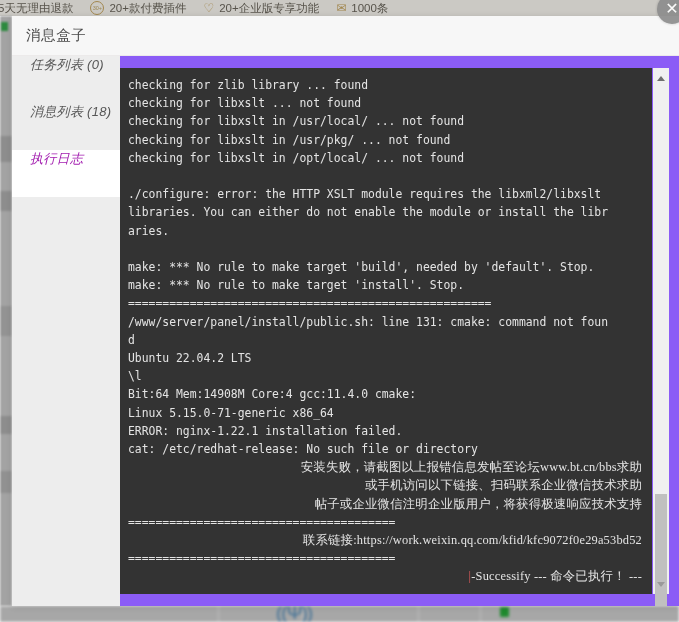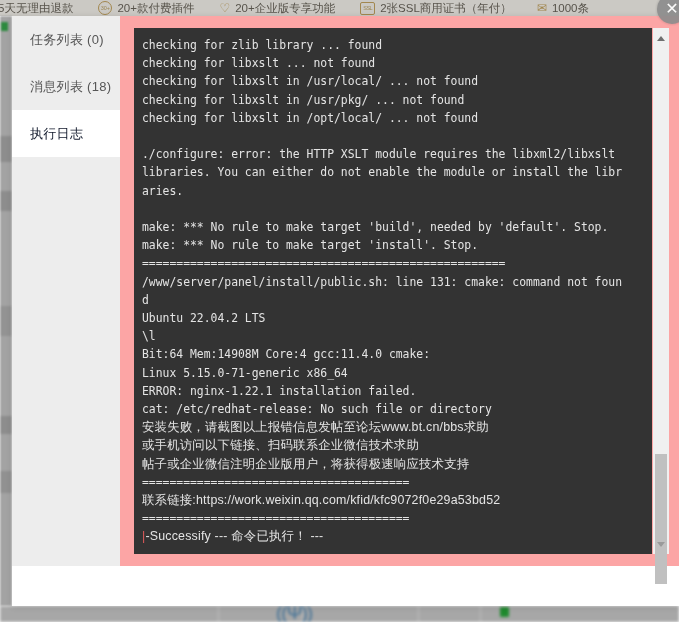--- a/index.html
+++ b/index.html
@@ -27,21 +27,21 @@
     width: 679px; height: 16px;
     background: #cbc9c4;
     overflow: hidden;
     filter: blur(0.35px);
   }
   #promo-bar .promo-inner {
     display: flex;
     align-items: center;
     height: 16px;
     padding-left: 0px;
-    gap: 8px;
+    gap: 0px;
     color: #5f5b52;
     font-size: 11.5px;
     white-space: nowrap;
   }
   .promo-item {
     display: flex;
     align-items: center;
     gap: 5px;
     margin-right: 17px;
     color: #57534b;
@@ -170,63 +170,65 @@
   #sidebar {
     width: 108px;
     background: #ededed;
     flex: 0 0 108px;
     padding-top: 0px;
     box-sizing: border-box;
   }
   .side-item {
     height: 47px;
     display: flex;
-    align-items: center;
+    align-items: flex-start;
     padding-left: 18px;
     box-sizing: border-box;
     font-size: 13px;
     color: #565656;
     letter-spacing: 0.3px;
     cursor: pointer;
     white-space: nowrap;
+    font-style: italic;
   }
   .side-item.active {
     background: #ffffff;
-    color: #0f172a;
+    color: #a21caf;
   }
 
   
   #log-wrap {
     flex: 1 1 auto;
-    padding: 12px 10px 12px 14px;
-    box-sizing: border-box;
-    background: #fca5a5;
+    padding: 12px 10px 12px 0;
+    box-sizing: border-box;
+    background: #8b5cf6;
     display: flex;
   }
   #log-console {
     flex: 1 1 auto;
     background: #333333;
     position: relative;
     overflow: hidden;
     padding: 8px 10px 8px 8px;
     box-sizing: border-box;
   }
   #log-lines {
     font-family: "DejaVu Sans Mono", "Liberation Mono", monospace;
     font-size: 11.4px;
     line-height: 18.2px;
     color: #e4e4e4;
     white-space: pre;
     letter-spacing: 0px;
   }
   #log-lines .ln { min-height: 18.2px; }
   #log-lines .ln.cjk {
-    font-family: Liberation Sans, sans-serif;
+    font-family: Liberation Serif, serif;
     font-size: 12.4px;
     letter-spacing: 0.2px;
+    text-align: right;
   }
   .pipe-red { color: #e05a5a; }
 
   
   #log-scrollbar {
     width: 16px;
     flex: 0 0 16px;
     background: #f0f0f0;
     position: relative;
     margin-left: 1px;
@@ -271,24 +273,20 @@
       </span>
       <span class="promo-item">
         <span class="promo-ico circ">30+</span>
         <span>20+款付费插件</span>
       </span>
       <span class="promo-item">
         <span class="promo-ico shield">♡</span>
         <span>20+企业版专享功能</span>
       </span>
       <span class="promo-item">
-        <span class="promo-ico box">SSL</span>
-        <span>2张SSL商用证书（年付）</span>
-      </span>
-      <span class="promo-item">
         <span class="promo-ico mail">✉</span>
         <span>1000条</span>
       </span>
     </div>
   </div>
 
   <div id="bg-left-strip">
     <span class="mark g"></span>
     <span class="mark d1"></span>
     <span class="mark d2"></span>
@@ -303,20 +301,23 @@
     <span class="seg" style="left:302px; width:116px;"></span>
     <span class="seg" style="left:418px; width:62px;"></span>
     <span class="wm">((Ψ))</span>
     <span class="lock"></span>
 
   </div>
 </div>
 
 <div id="dialog">
 
+  <div id="dialog-header">
+    <span id="dialog-title">消息盒子</span>
+  </div>
 
   <div id="dialog-body">
 
     <div id="sidebar">
       <div class="side-item">
         <span>任务列表 (0)</span>
       </div>
       <div class="side-item">
         <span>消息列表 (18)</span>
       </div>

